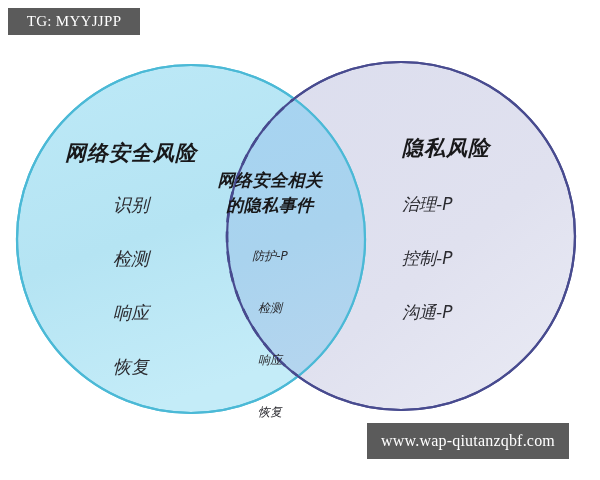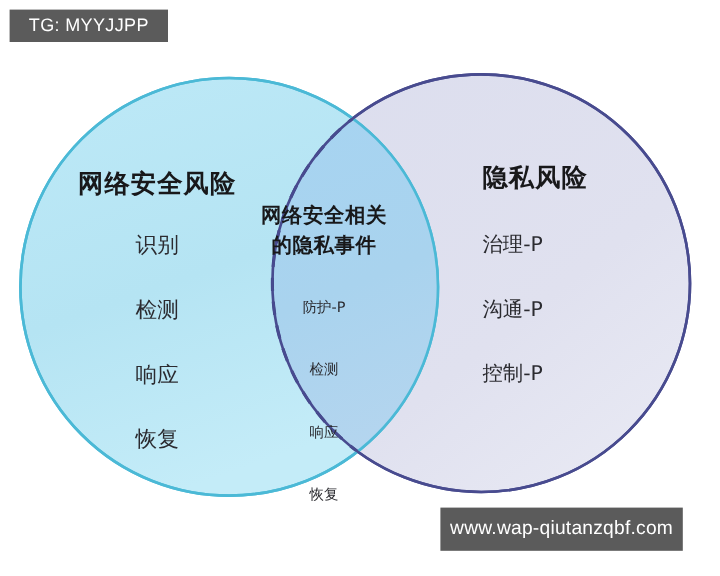--- a/index.html
+++ b/index.html
@@ -24,20 +24,21 @@
     width: 600px;
     height: 480px;
   }
 
   
   .txt-layer {
     position: absolute;
     left: 0; top: 0;
     width: 600px; height: 480px;
     pointer-events: none;
+    font-style: italic;
   }
   .grp { position: absolute; text-align: center; }
 
   .heading {
     font-weight: bold;
     color: #18181a;
     letter-spacing: 1px;
     white-space: nowrap;
   }
   .item {
@@ -60,21 +61,21 @@
   
   #right-group { left: 384px; top: 135px; width: 165px; text-align: left; }
   #right-group .heading { font-size: 21px; line-height: 26px; margin-bottom: 28px; padding-left: 18px; }
   #right-group .item { font-size: 17px; line-height: 30px; padding-left: 18px; }
 
   
   .badge {
     position: absolute;
     background: #5b5b5b;
     color: #ffffff;
-    font-family: Liberation Sans, sans-serif;
+    font-family: Liberation Serif, serif;
     display: flex;
     align-items: center;
     justify-content: center;
   }
   #tg-badge {
     left: 8px;
     top: 8px;
     width: 132px;
     height: 27px;
     font-size: 15px;
@@ -151,22 +152,22 @@
         <div class="item">防护-P</div>
         <div class="item">检测</div>
         <div class="item">响应</div>
         <div class="item">恢复</div>
       </div>
     </div>
 
     <div class="grp" id="right-group">
       <div class="heading">隐私风险</div>
       <div class="item">治理-P</div>
+      <div class="item">控制-P</div>
       <div class="item">沟通-P</div>
-      <div class="item">控制-P</div>
     </div>
 
   </div>
 
   <div class="badge" id="tg-badge">TG: MYYJJPP</div>
 
   <div class="badge" id="site-badge">www.wap-qiutanzqbf.com</div>
 
 </div>
 

